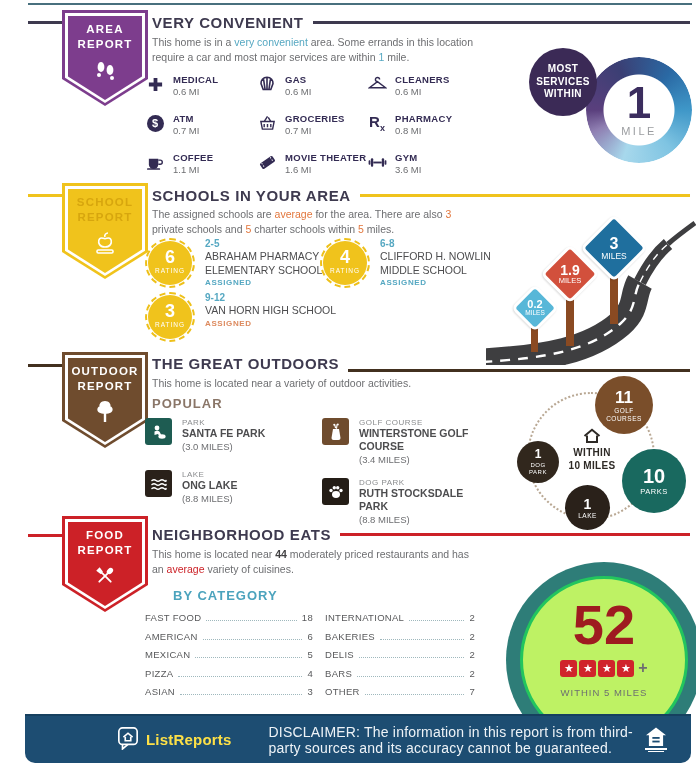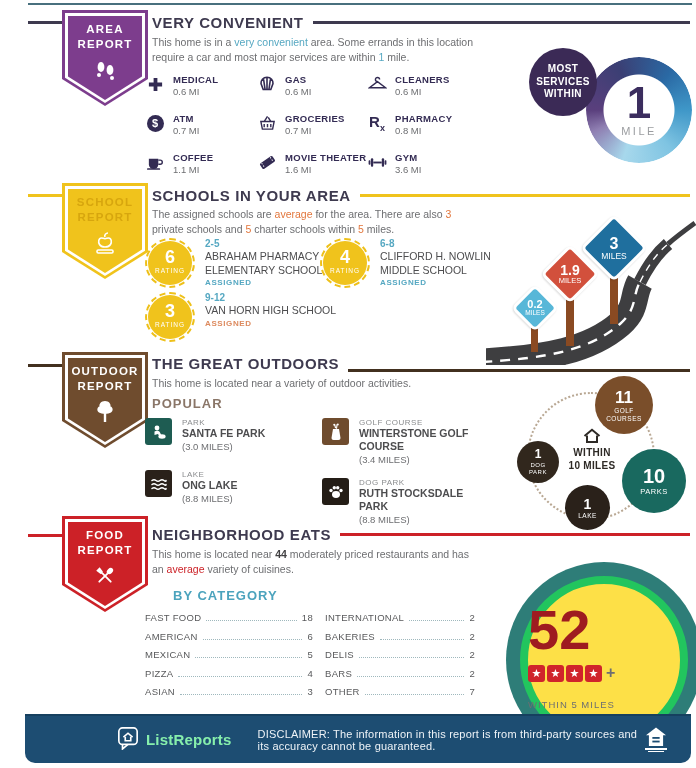--- a/index.html
+++ b/index.html
@@ -90,32 +90,32 @@
   .wtm { left:552px; top:447px; width:80px; text-align:center; font-size:10px; font-weight:bold; color:#2e2a26; line-height:1.25; letter-spacing:0.3px; }
 
   
   .bycat { left:145px; font-size:13px; font-weight:bold; letter-spacing:1px; color:#4ba3bd;margin-left:28px; }
   .cat-col { display:flex; flex-direction:column; gap:7.5px; }
   .cat-row { display:flex; align-items:flex-end; font-size:9.5px; color:#58595b; letter-spacing:0.3px; }
   .cat-row .leader { flex:1; border-bottom:1.5px dotted #9fb8bd; margin:0 5px 2px 5px; }
 
   
   .fc-outer { left:506px; top:562px; width:196px; height:196px; border-radius:50%; background:#2e7d78; }
-  .fc-inner { left:520px; top:576px; width:168px; height:168px; border-radius:50%; background:#fde047; border:8px solid #22c55e; display:flex; flex-direction:column; align-items:flex-start; padding-top:18px; }
+  .fc-inner { left:520px; top:576px; width:168px; height:168px; border-radius:50%; background:#bef264; border:3px solid #22c55e; display:flex; flex-direction:column; align-items:center; padding-top:18px; }
   .fc-val { font-size:56px; font-weight:bold; color:#9e1b20; line-height:1; }
   .fc-stars { display:flex; align-items:center; gap:2px; margin-top:6px; }
   .star-box { width:17px; height:17px; background:#d0242b; border-radius:3px; color:#fff; font-size:11px; display:flex; align-items:center; justify-content:center; }
   .fc-plus { font-size:16px; font-weight:bold; color:#6d6e71; margin-left:2px; }
-  .fc-cap { font-size:9.5px; color:#6d6e71; letter-spacing:1px; margin-top:17px; }
+  .fc-cap { font-size:9.5px; color:#6d6e71; letter-spacing:1px; margin-top:10px; }
 
   
   .footer { left:25px; top:714px; width:666px; height:49px; background:#1d4d72; border-top:2px solid #16405f; border-radius:0 0 10px 10px; display:flex; align-items:center; z-index:5; }
-  .brand { display:flex; align-items:center; gap:7px; margin-left:92px; color:#86efac; }
+  .brand { display:flex; align-items:center; gap:7px; margin-left:92px; color:#fde047; }
   .brand-name { font-size:15px; font-weight:bold; letter-spacing:0.2px; }
-  .disclaimer { font-size:11px; color:#eef3f7; margin-left:26px; letter-spacing:0.2px; }
+  .disclaimer { font-size:14px; color:#eef3f7; margin-left:37px; letter-spacing:0.2px; }
   .eho { margin-left:auto; margin-right:24px; display:flex; flex-direction:column; align-items:center; gap:1px; }
   .eho .bar { height:1.5px; background:#fff; }
 </style>
 </head>
 <body>
 
 <div class="page">
   <div class="abs top-edge"></div>
 
   <div class="abs dash" style="top:21px;background:#3e3a4f;"></div>

